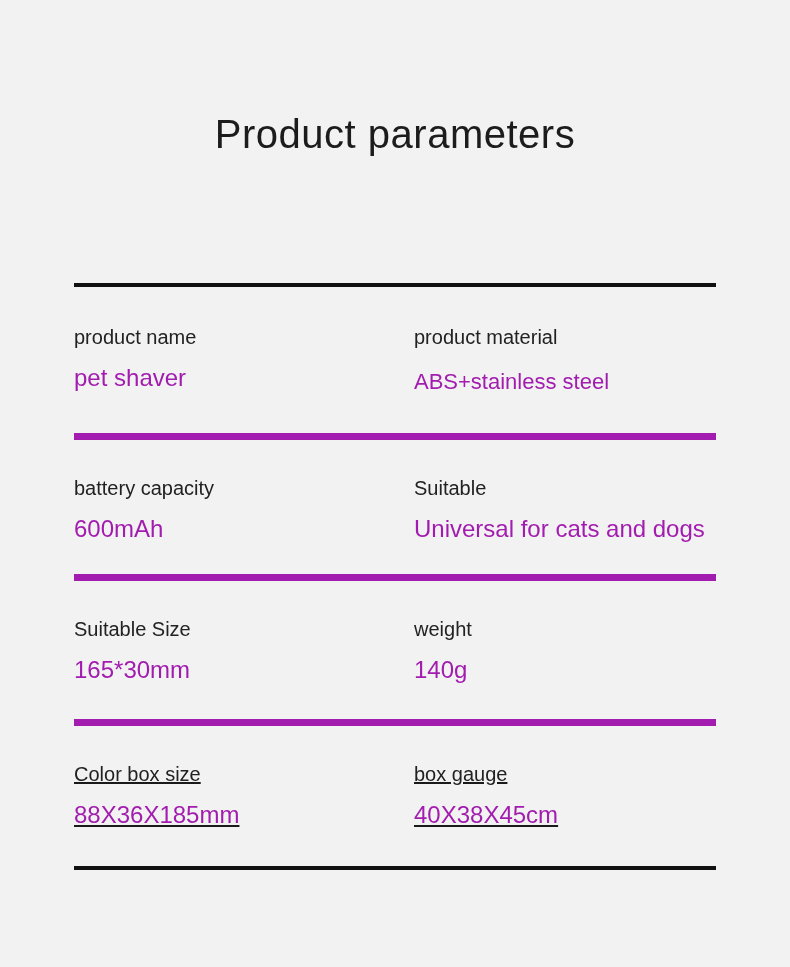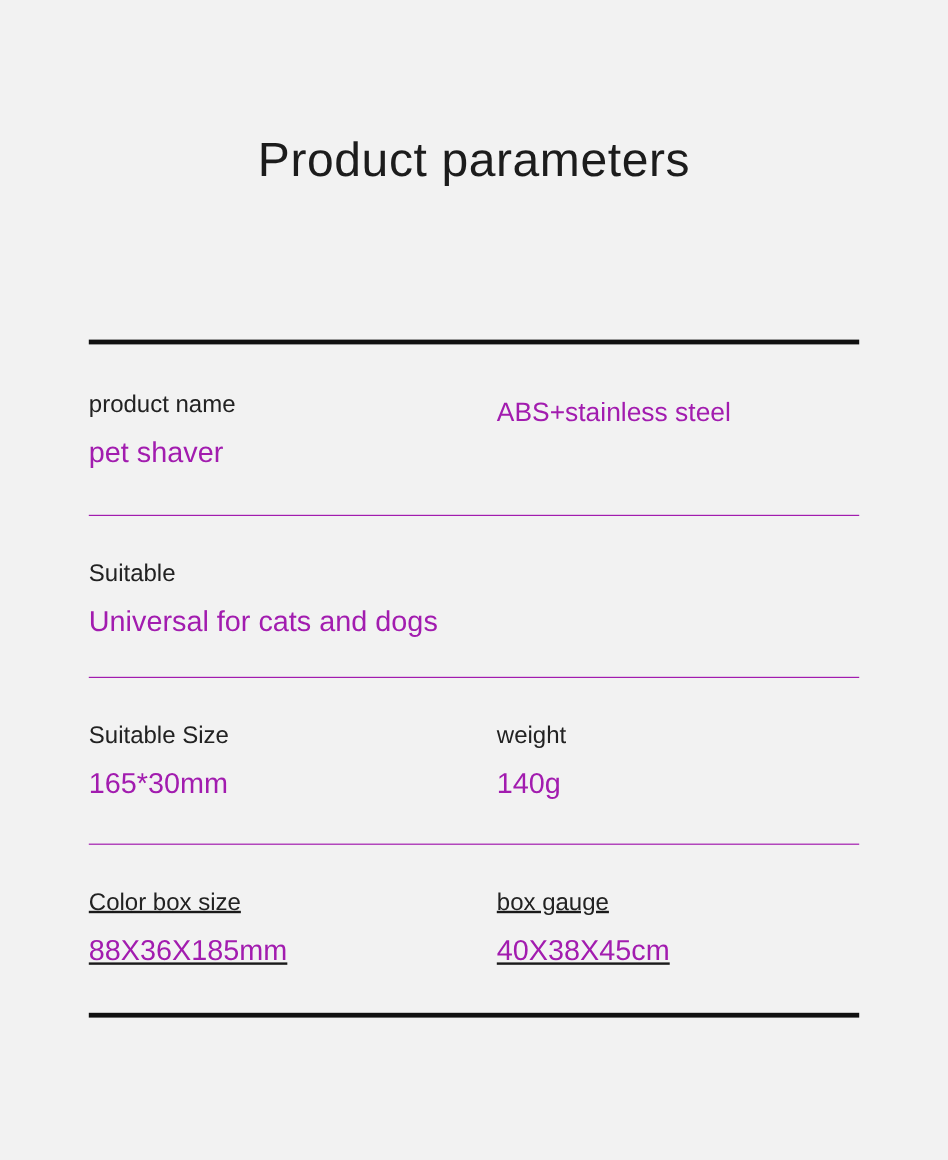--- a/index.html
+++ b/index.html
@@ -46,21 +46,21 @@
     height: 4px;
     background: #111111;
     width: 100%;
     margin-top: 0;
   }
   .rows {
     padding: 0 0 0 0;
   }
   .row {
     display: flex;
-    border-bottom: 1px solid #a21caf;
+    border-bottom: 7px solid #a21caf;
     padding: 0;
     box-sizing: border-box;
   }
   .row:last-child {
     border-bottom: none;
     text-decoration: underline;
   }
   .cell {
     box-sizing: border-box;
     padding: 40px 0 34px 0;
@@ -108,25 +108,30 @@
     <div class="rule-top"></div>
 
     <div class="rows">
 
       <div class="row r1">
         <div class="cell left">
           <div class="label">product name</div>
           <div class="value">pet shaver</div>
         </div>
         <div class="cell right">
+          <div class="label">product material</div>
           <div class="value small">ABS+stainless steel</div>
         </div>
       </div>
 
       <div class="row r2">
+        <div class="cell left">
+          <div class="label">battery capacity</div>
+          <div class="value">600mAh</div>
+        </div>
         <div class="cell right">
           <div class="label">Suitable</div>
           <div class="value">Universal for cats and dogs</div>
         </div>
       </div>
 
       <div class="row r3">
         <div class="cell left">
           <div class="label">Suitable Size</div>
           <div class="value">165*30mm</div>

